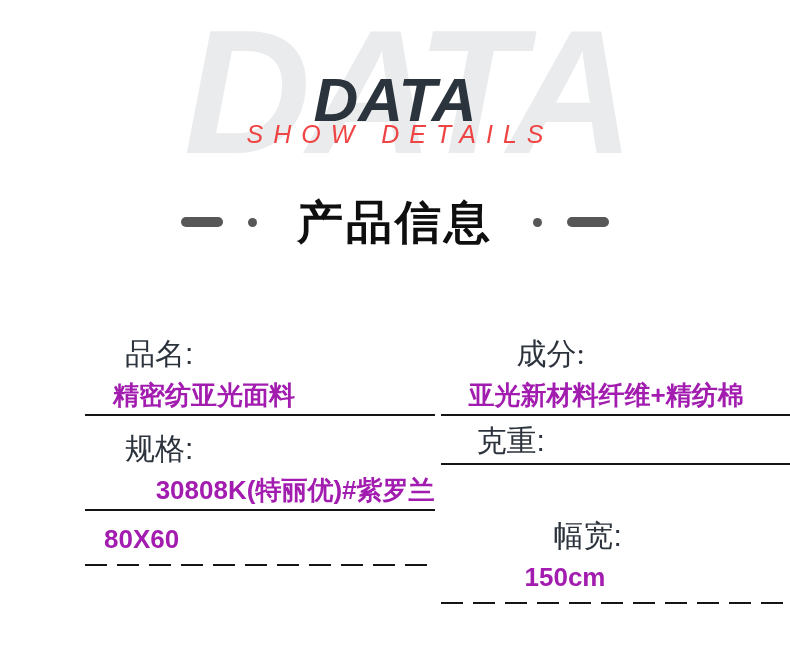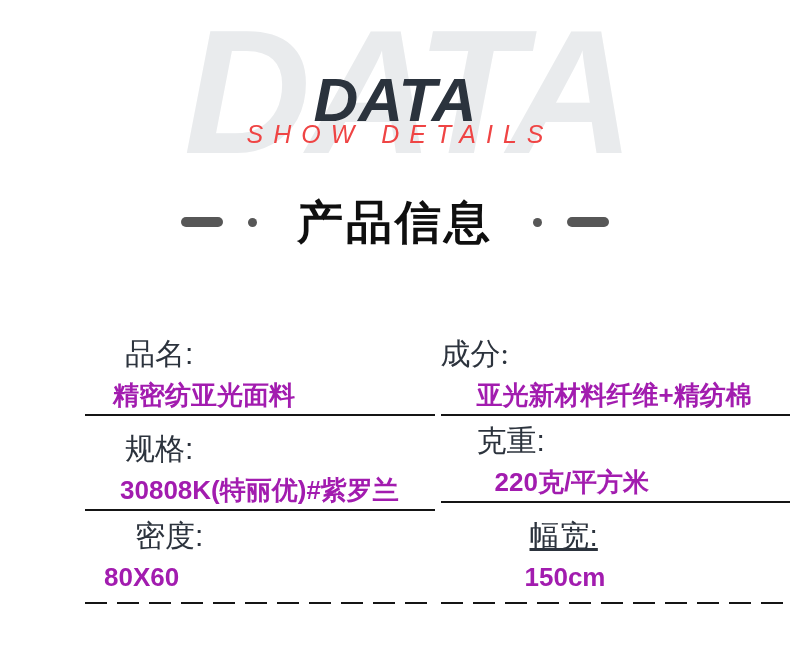--- a/index.html
+++ b/index.html
@@ -49,25 +49,25 @@
   .cell .label { font-size:30px; line-height:38px; color:#2c333d; font-weight:400; }
   .cell .value { font-size:26px; line-height:32px; margin-top:6px;
                  font-weight:700; color:#a21caf; white-space:nowrap; }
   .cell .line  { margin-top:3px; height:2px; background:#151515; }
   .cell.dashed .line {
     margin-top:9px;
     background:repeating-linear-gradient(90deg,#151515 0 22px,transparent 22px 32px);
   }
   
   .c1 .label{margin-left:40px;} .c1 .value{margin-left:28px;}
-  .c2 .label{font-family:Liberation Serif, serif;} .c2 .value{margin-left:36px;}
-  .c3 .label{margin-left:40px;margin-top:8px;} .c3 .value{margin-left:35px;}
+  .c2 .label{margin-left:76px;font-family:Liberation Serif, serif;} .c2 .value{margin-left:28px;}
+  .c3 .label{margin-left:40px;margin-top:8px;} .c3 .value{margin-left:27px;text-align:right;}
   .c4 .label{margin-left:36px;} .c4 .value{margin-left:54px;}
   .c5 .label{margin-left:50px;} .c5 .value{margin-left:19px;}
-  .c6 .label{margin-left:89px;text-decoration:underline;} .c6 .value{margin-left:84px;}
+  .c6 .label{margin-left:113px;} .c6 .value{margin-left:84px;}
 </style>
 </head>
 <body>
 
 <div class="header">
   <div class="watermark">DATA</div>
   <div class="brand">DATA</div>
   <div class="subtitle">SHOW DETAILS</div>
 </div>
 
@@ -90,25 +90,23 @@
     <div class="value">亚光新材料纤维+精纺棉</div>
     <div class="line"></div>
   </div>
   <div class="cell c3">
     <div class="label">规格:</div>
     <div class="value">30808K(特丽优)#紫罗兰</div>
     <div class="line"></div>
   </div>
   <div class="cell c4">
     <div class="label">克重:</div>
-    <div class="value">220克/平方米</div>
     <div class="line"></div>
   </div>
   <div class="cell c5 dashed">
-    <div class="label">密度:</div>
     <div class="value">80X60</div>
     <div class="line"></div>
   </div>
   <div class="cell c6 dashed">
     <div class="label">幅宽:</div>
     <div class="value">150cm</div>
     <div class="line"></div>
   </div>
 </div>
 

